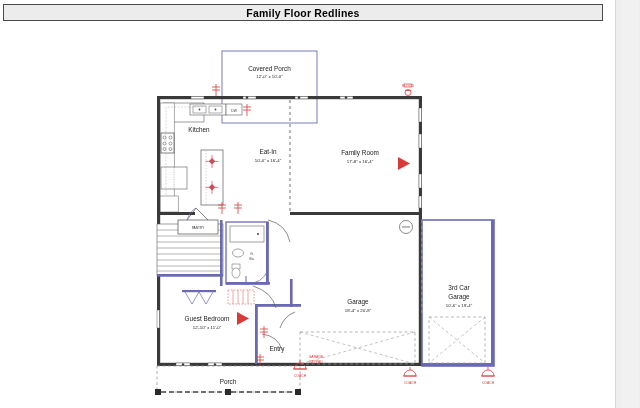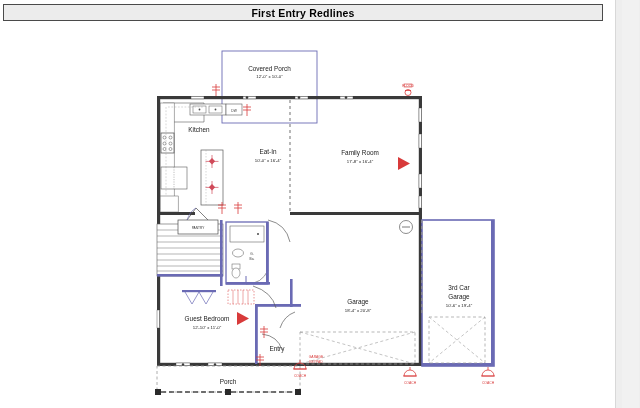--- a/index.html
+++ b/index.html
@@ -58,21 +58,21 @@
 </head>
 <body>
 
 <div id="page">
 
   <div id="scroll-gutter">
     <div id="scroll-gutter-inner"></div>
   </div>
 
   <div id="title-bar">
-    <span class="title-text">First Entry Redlines</span>
+    <span class="title-text">Family Floor Redlines</span>
   </div>
 
   <div id="plan">
     <svg width="616" height="384" viewBox="0 0 616 384" xmlns="http://www.w3.org/2000/svg">
 
       <g>
         <rect x="222" y="27" width="95" height="72" fill="#ffffff" stroke="#6a6ab4" stroke-width="0.9"></rect>
         <text class="rm-name" x="269.5" y="47">Covered Porch</text>
         <text class="rm-dim" x="269.5" y="54">12'-0" x 10'-0"</text>
       </g>

